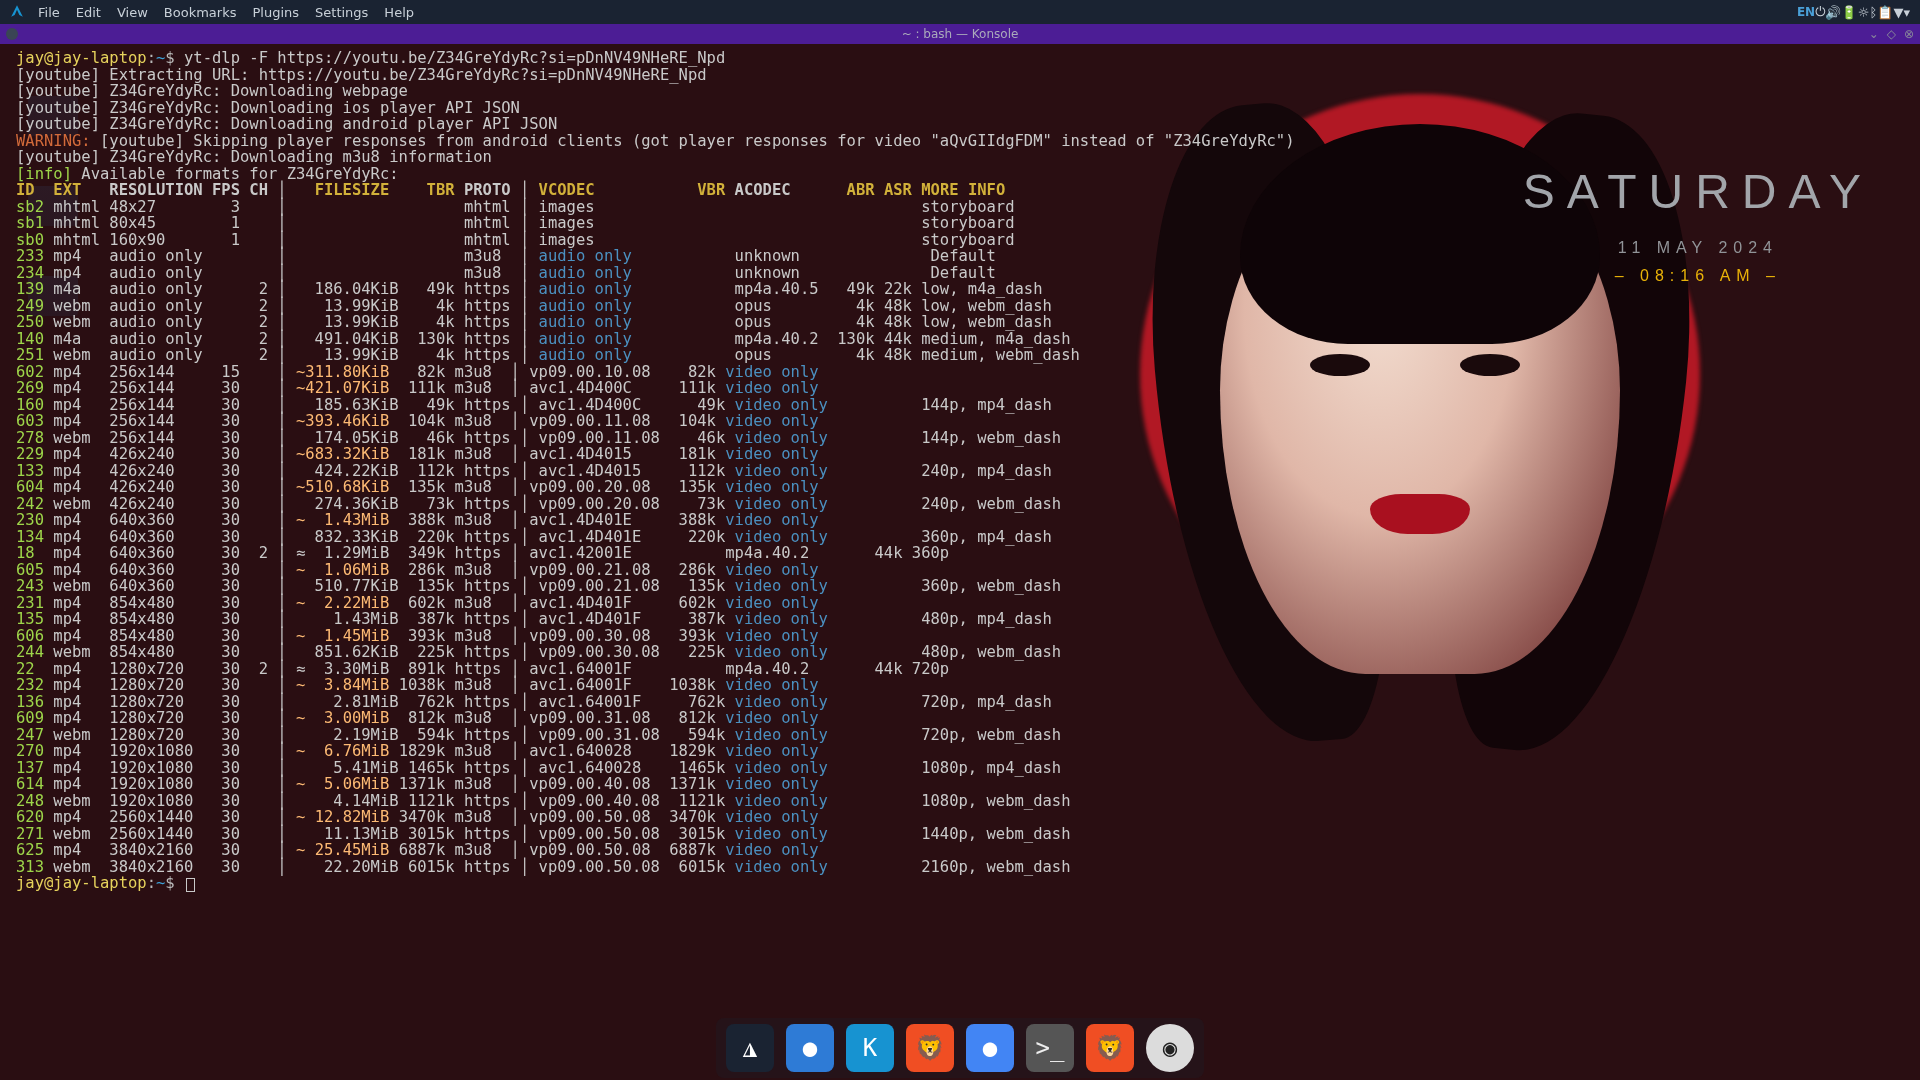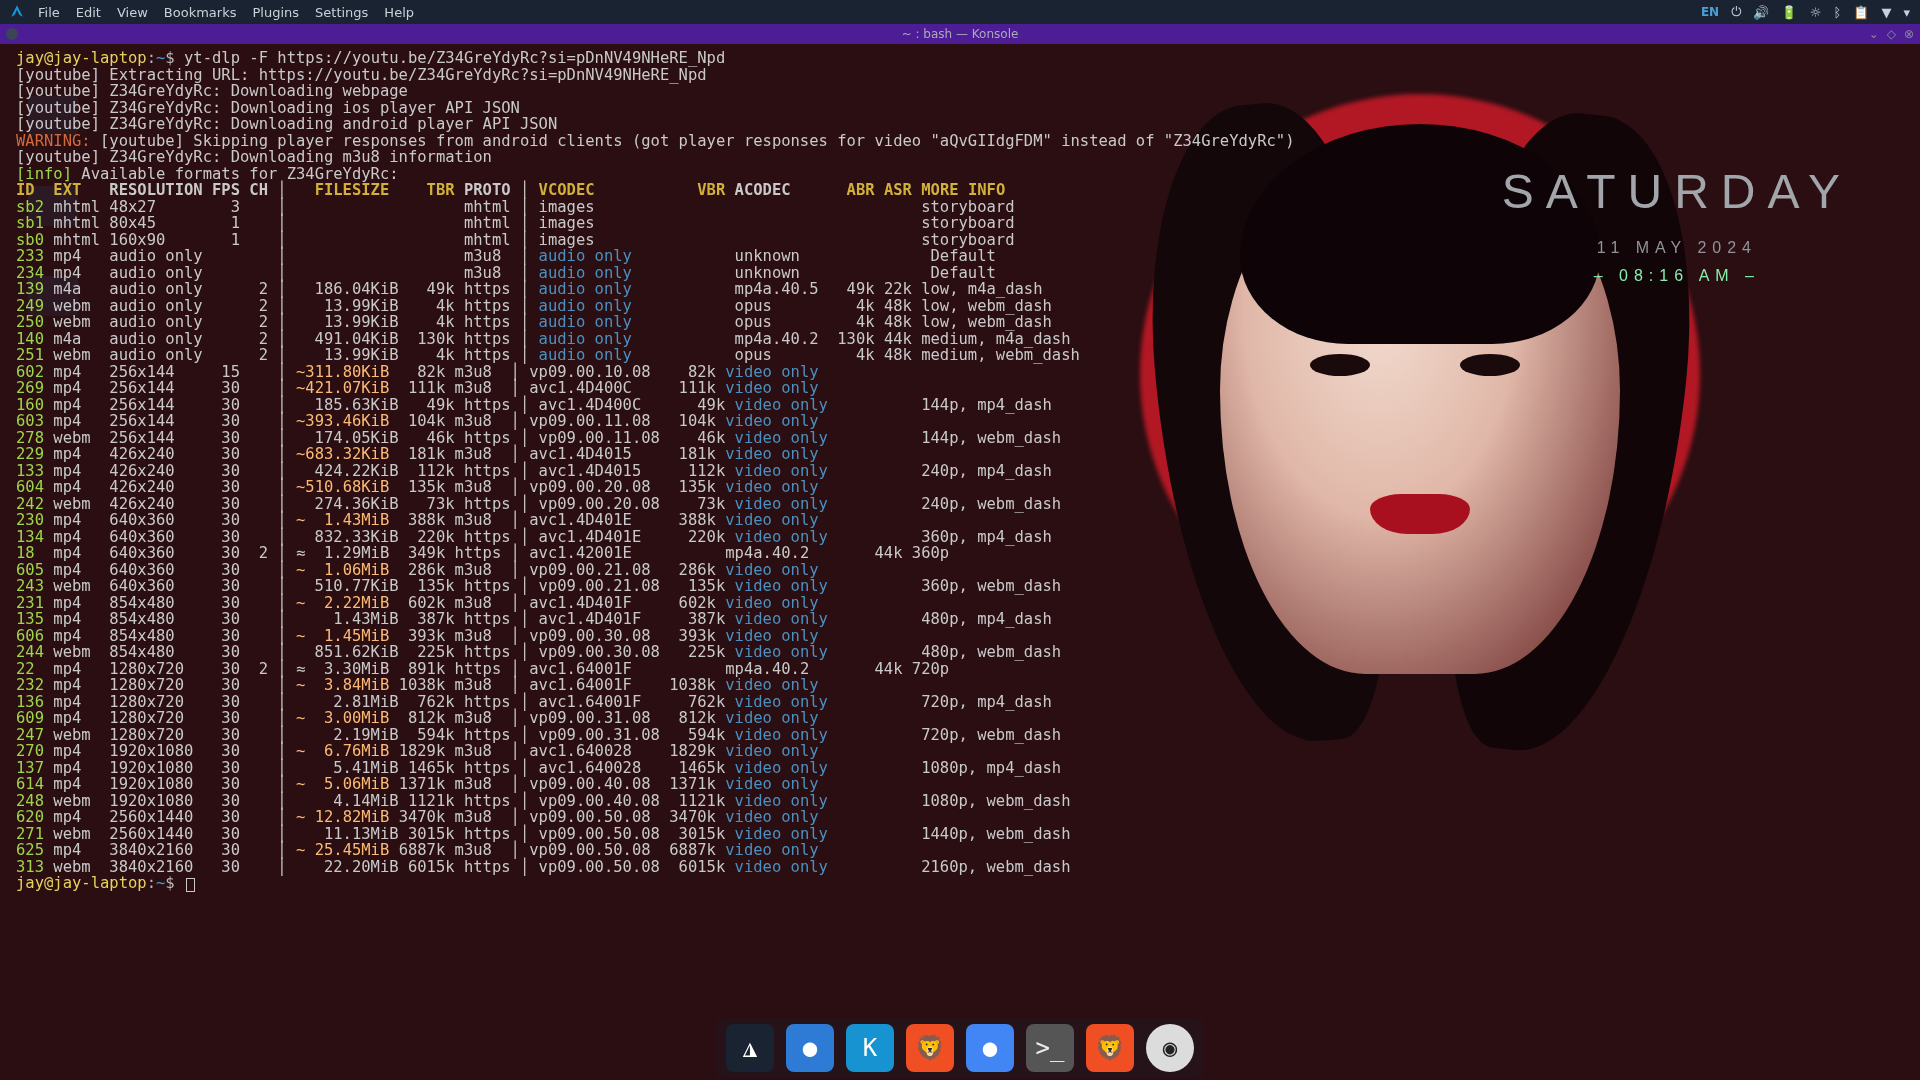--- a/index.html
+++ b/index.html
@@ -17,21 +17,21 @@
   background: #1a2332;
   display: flex;
   align-items: center;
   color: #c8d0d8;
   font-size: 13px;
   font-family: "DejaVu Sans", sans-serif;
 }
 .panel-logo { margin: 0 10px; }
 .panel-menu { display: flex; gap: 16px; margin-left: 4px; }
 .panel-menu span { cursor: pointer; }
-.panel-right { margin-left: auto; display: flex; gap: 12px; margin-right: 10px; align-items: center; }
+.panel-right { margin-left: auto; display: flex; margin-right: 10px; align-items: center; }
 .panel-lang { color: #4aa0d8; font-size: 12px; font-weight: bold; }
 
 
 .winbar {
   height: 20px;
   background: #4c1d95;
   color: #aab;
   display: flex;
   align-items: center;
   justify-content: center;
@@ -58,27 +58,27 @@
 .circle { position: absolute; right: 180px; top: 80px; width: 560px; height: 560px; border-radius: 50%; background: #b11824; filter: blur(2px); }
 .face { position:absolute; right:260px; top:140px; width:400px; height:520px; }
 .face-base { position:absolute; inset:0; background: radial-gradient(ellipse at 40% 30%, #f2dccf 0%, #e0b7a8 40%, #6b2a2a 95%); border-radius: 45% 45% 40% 40% / 50% 50% 60% 60%; }
 .hair-left { position:absolute; left:-60px; top:-50px; width:220px; height:640px; background:#14070a; border-radius: 50% 40% 30% 60% / 40% 30% 40% 60%; transform: rotate(-5deg);}
 .hair-right { position:absolute; right:-60px; top:-40px; width:220px; height:640px; background:#120508; border-radius: 40% 50% 60% 30% / 30% 40% 60% 40%; transform: rotate(6deg);}
 .bangs { position:absolute; left:20px; top:-30px; width:360px; height:220px; background:#0e0407; border-radius: 50% 50% 30% 30% / 60% 60% 40% 40%; }
 .lips { position:absolute; left:150px; top:340px; width:100px; height:40px; background:#a9101f; border-radius: 50% 50% 60% 60% / 60% 60% 100% 100%; }
 .eye-l, .eye-r { position:absolute; width:60px; height:22px; background:#1a0a0c; border-radius:50%; top:200px;}
 .eye-l { left:90px; } .eye-r { left:240px; }
 .clock {
-  position: absolute; right: 68px; top: 120px; z-index: 1;
+  position: absolute; right: 47px; top: 120px; z-index: 1;
   color: #8c8f95; text-align: center; letter-spacing: 12px;
   font-family: sans-serif;
 }
 .clock-day { font-size: 48px; font-weight: 300; color: #a2a5aa; }
 .clock-date { font-size: 16px; letter-spacing: 6px; margin-top: 20px; color: #919498;}
-.clock-time { font-size: 16px; letter-spacing: 6px; margin-top: 10px; color: #86efac;}
+.clock-time { font-size: 16px; letter-spacing: 6px; margin-top: 10px; color: #eab308;}
 
 .lines {
   position: relative; z-index: 2;
   padding: 6px 16px;
   font-size: 15.5px;
   line-height: 16.5px;
   white-space: pre;
 }
 .ps1 { color: #e6d25c; }
 .ps1-colon { color: #b8b8b8; }

